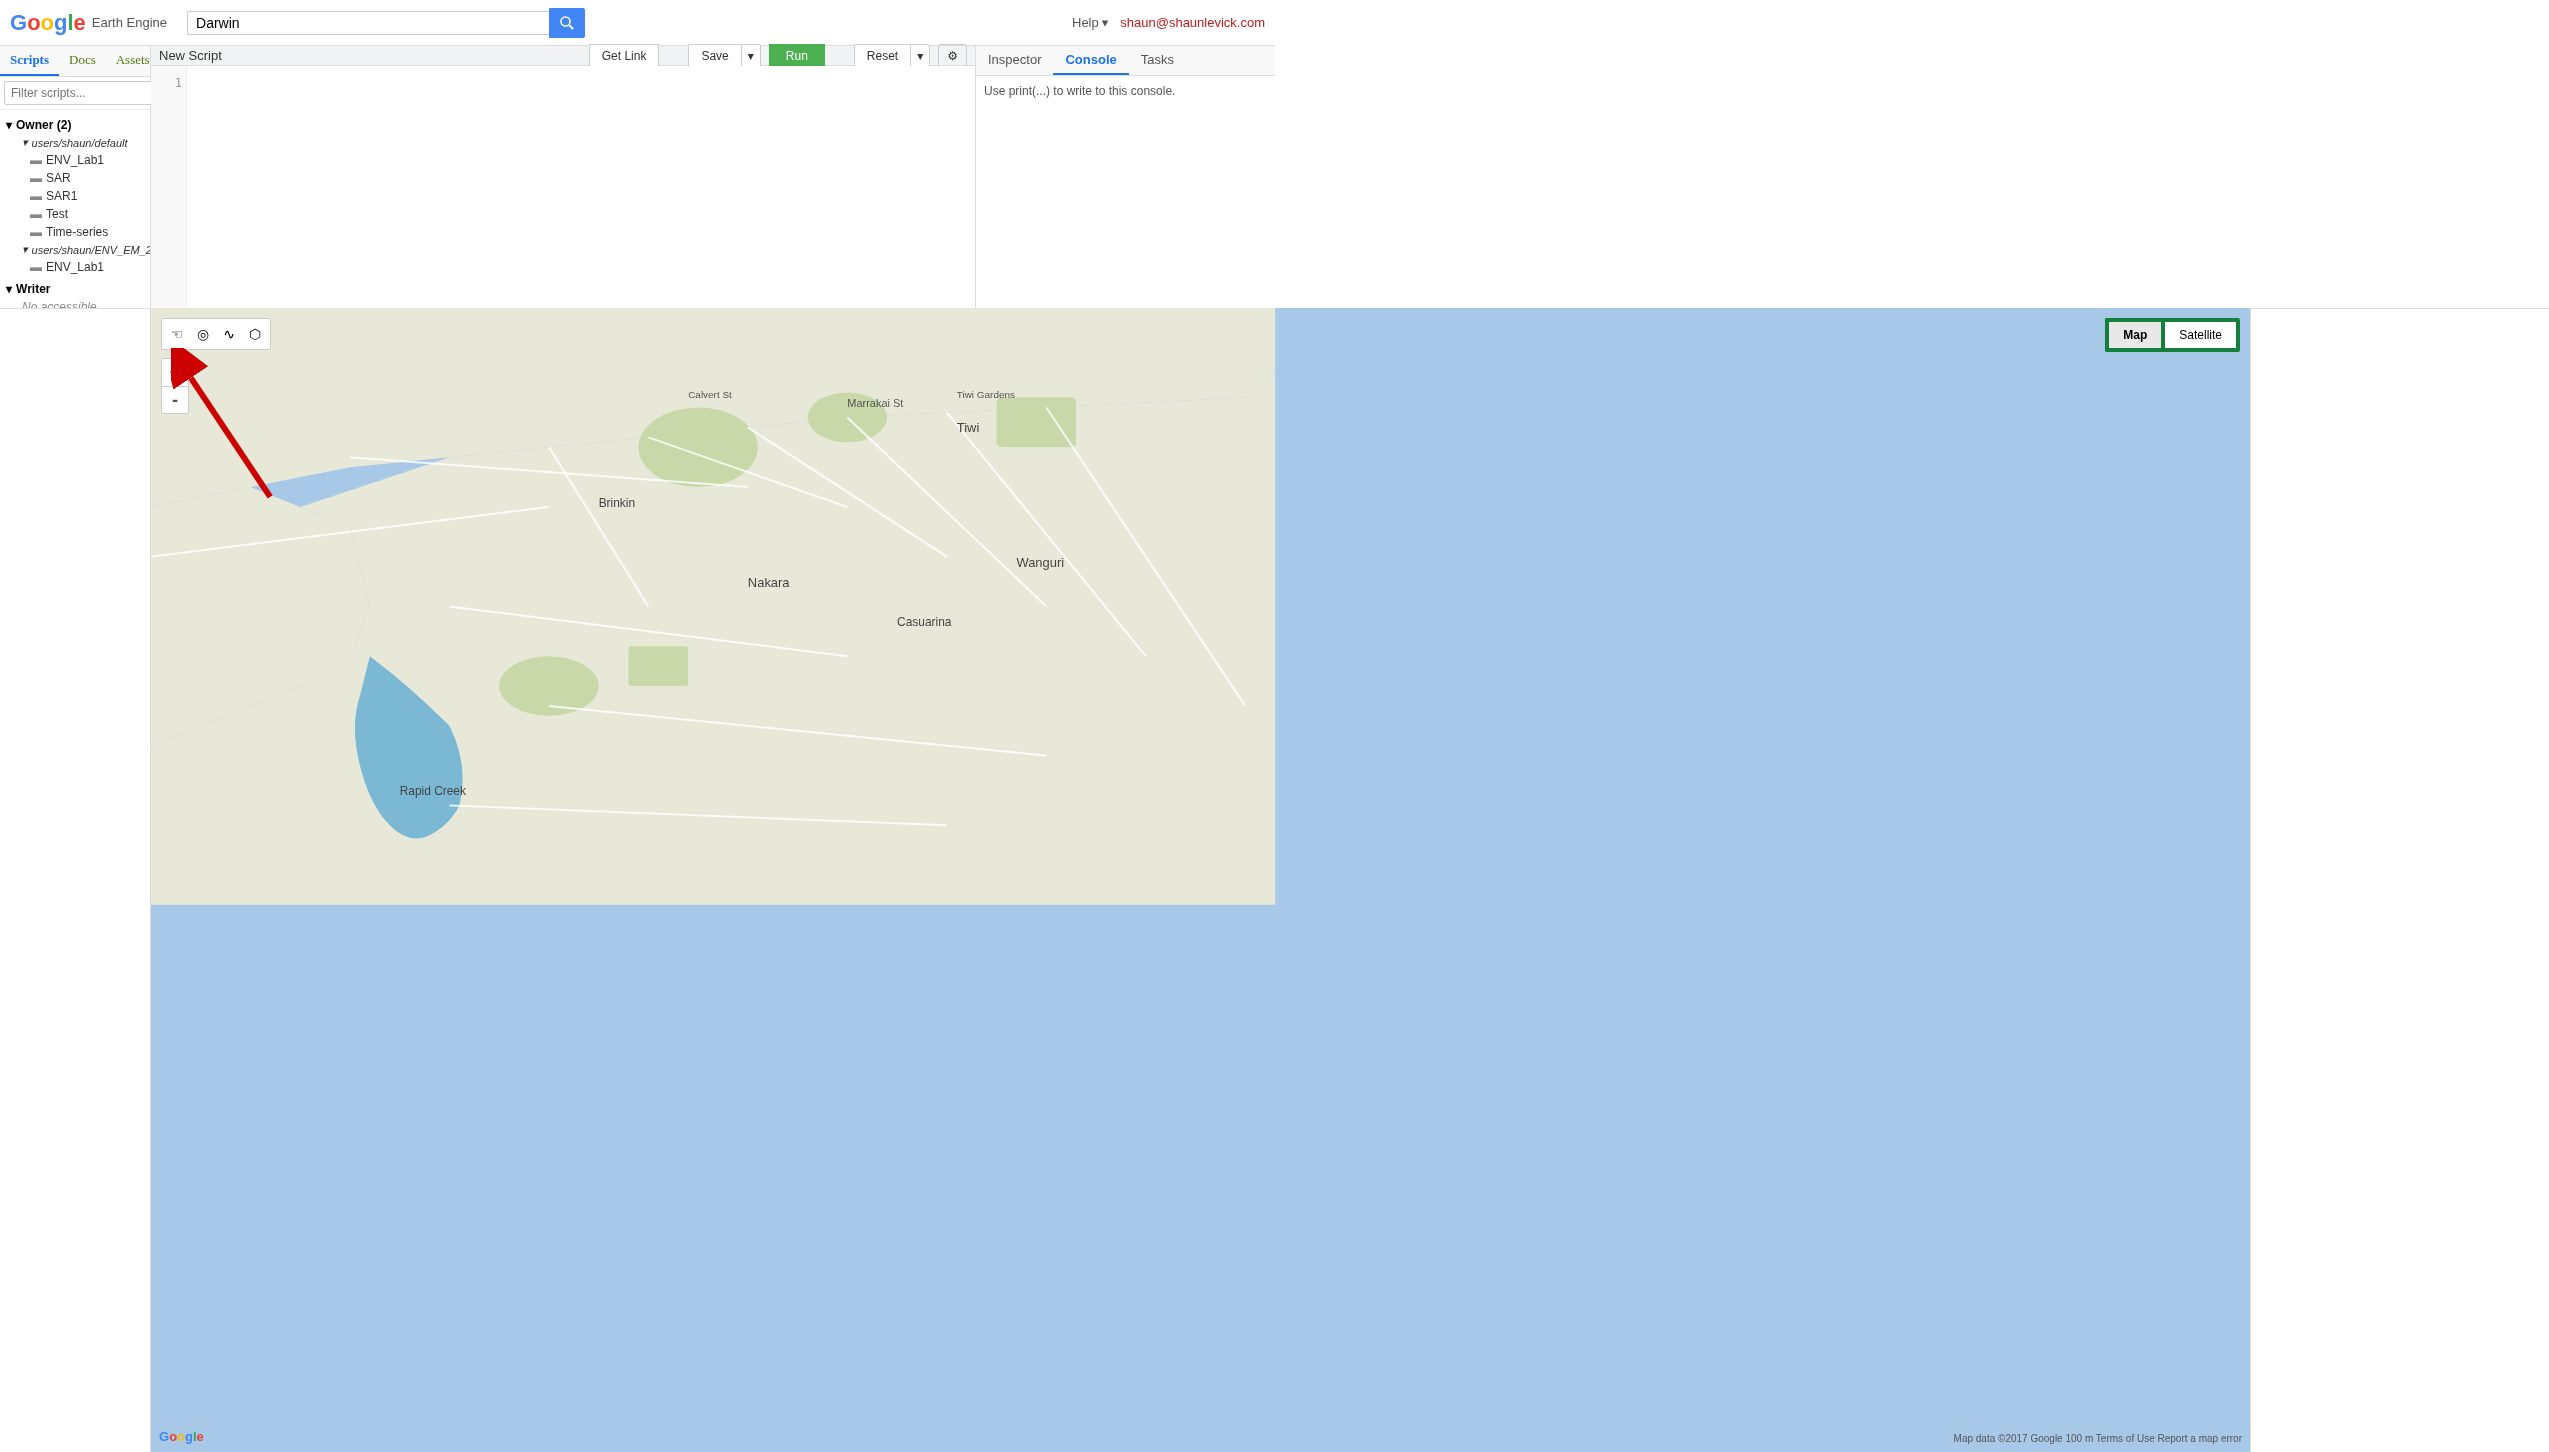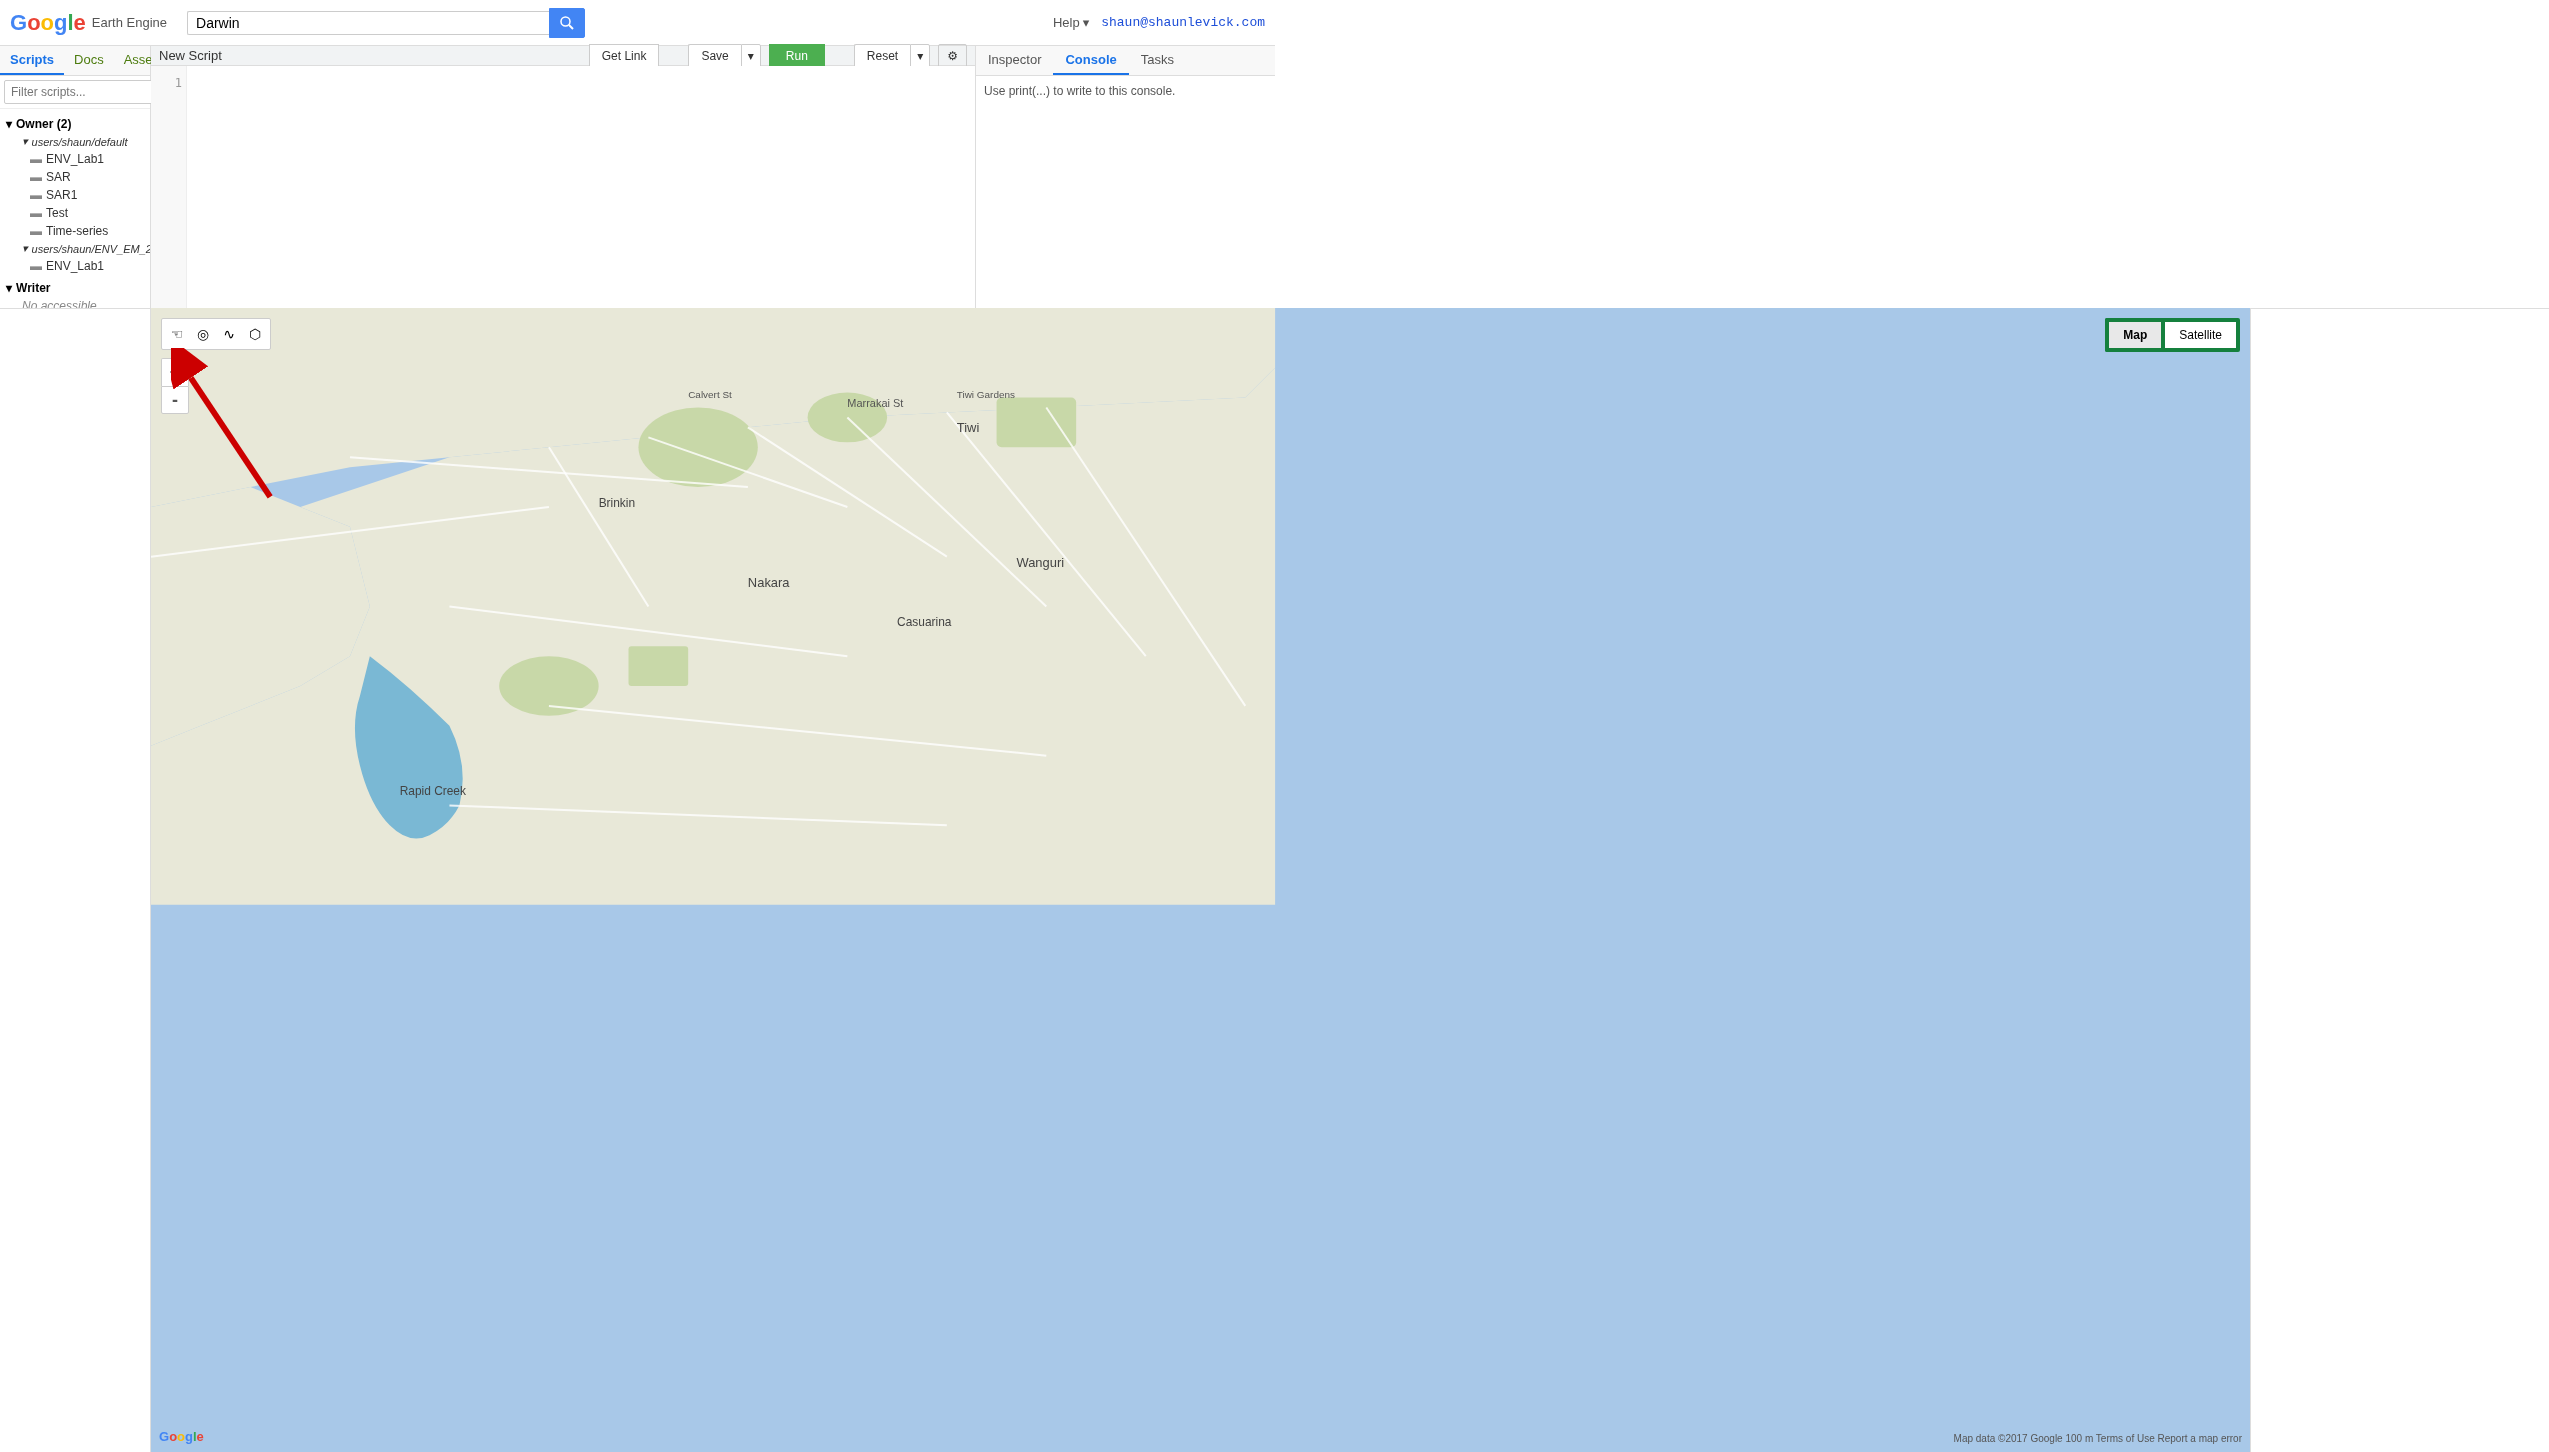--- a/index.html
+++ b/index.html
@@ -25,21 +25,21 @@
       border-radius: 0 2px 2px 0; cursor: pointer; display: flex; align-items: center; justify-content: center;
     }
     #topbar-right { margin-left: auto; display: flex; align-items: center; gap: 12px; font-size: 13px; color: #555; }
     #help-btn { cursor: pointer; display: flex; align-items: center; gap: 3px; }
 
     
     #main { display: flex; height: calc(726px - 46px); }
 
     
     #left-panel { width: 151px; border-right: 1px solid #ddd; display: flex; flex-direction: column; background: #fff; }
-    #left-tabs { display: flex; border-bottom: 1px solid #ddd; background: #f8f8f8; }
+    #left-tabs { display: flex; border-bottom: 1px solid #ddd; background: #f8f8f8; font-family: Liberation Serif, serif; }
     .left-tab {
       padding: 6px 10px; font-size: 13px; cursor: pointer; color: #4d7c0f;
       border-bottom: 2px solid transparent;
     }
     .left-tab.active { border-bottom: 2px solid #1a73e8; color: #1a73e8; font-weight: bold; }
     #filter-row { display: flex; align-items: center; padding: 4px; border-bottom: 1px solid #eee; gap: 4px; }
     #filter-input {
       flex: 1; height: 24px; border: 1px solid #ccc; padding: 0 6px; font-size: 12px; outline: none; border-radius: 2px;
     }
     #new-btn {
@@ -145,21 +145,21 @@
         <circle cx="6.5" cy="6.5" r="4.5" stroke="white" stroke-width="1.5" fill="none"></circle>
         <line x1="10" y1="10" x2="14" y2="14" stroke="white" stroke-width="2"></line>
       </svg>
     </button>
   </div>
   <div id="topbar-right">
     <div id="help-btn">
       <span>Help</span>
       <span>▾</span>
     </div>
-    <span style="color:#1d4ed8;font-family:Liberation Mono, monospace;">shaun@shaunlevick.com</span>
+    <span style="color:#b91c1c;">shaun@shaunlevick.com</span>
   </div>
 </div>
 
 <div id="main" style="position:relative;">
 
   <div id="left-panel">
     <div id="left-tabs">
       <div class="left-tab active">Scripts</div>
       <div class="left-tab">Docs</div>
       <div class="left-tab">Assets</div>

